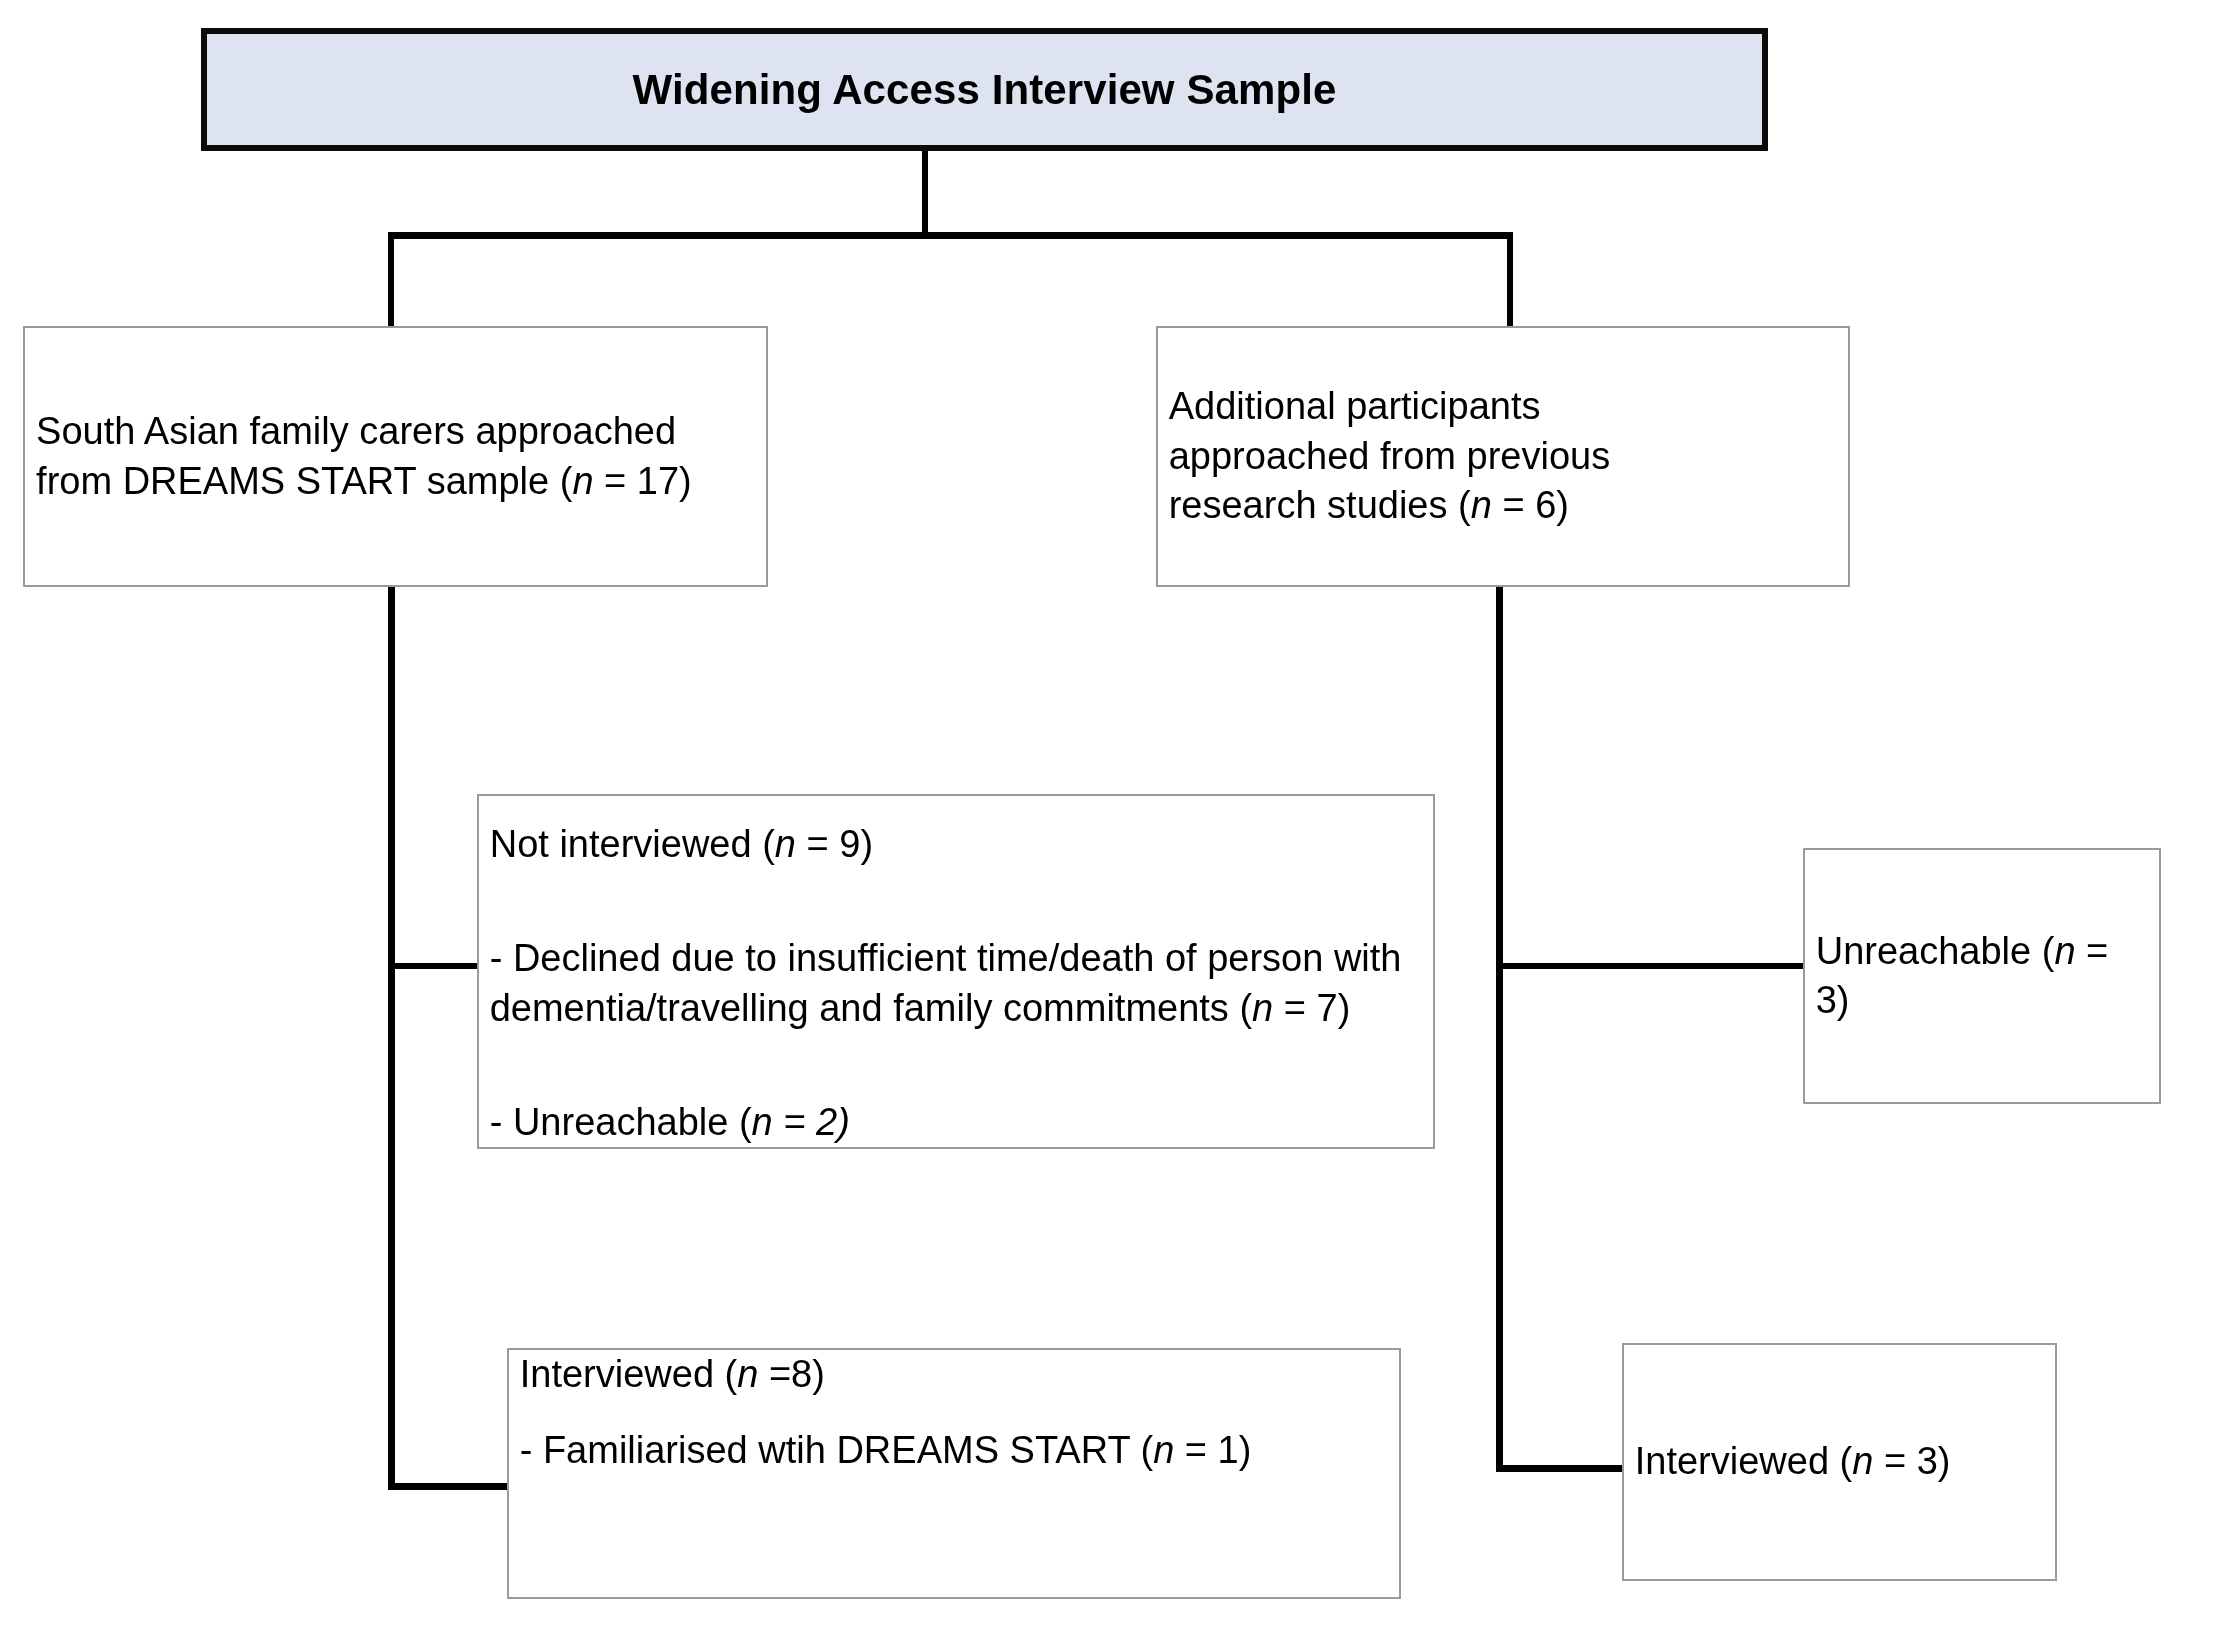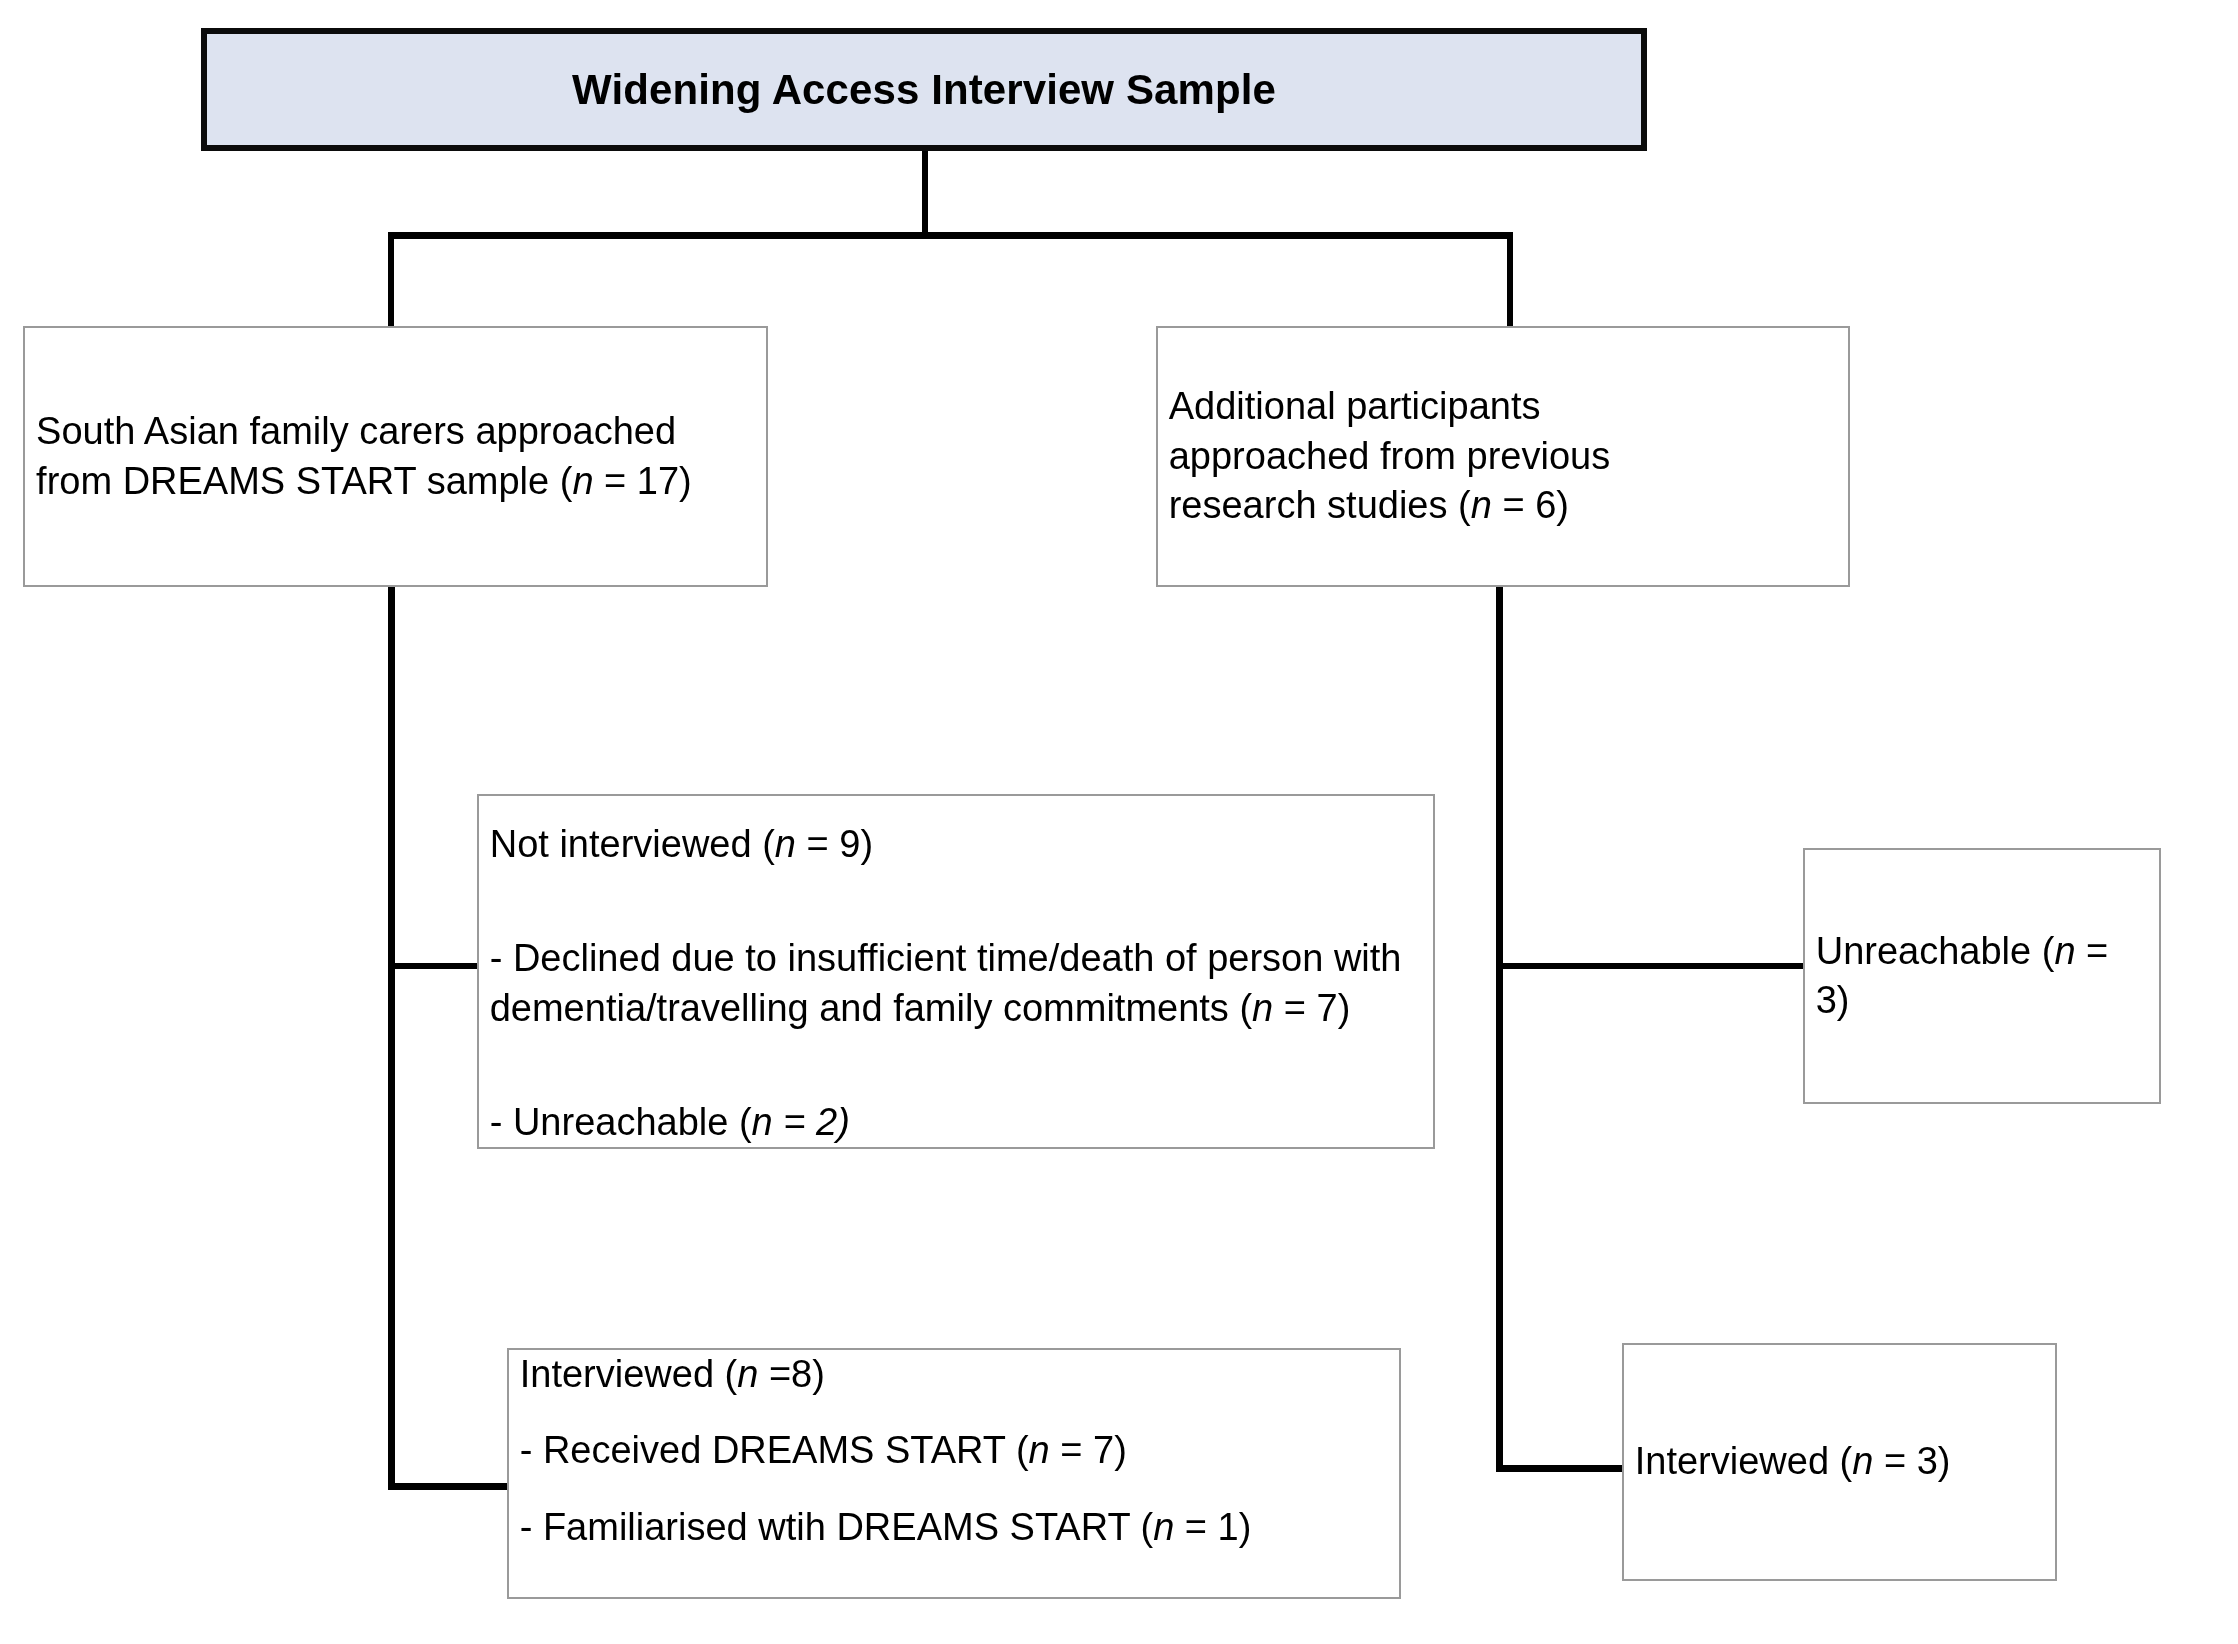--- a/index.html
+++ b/index.html
@@ -88,21 +88,21 @@
   <div class="conn" style="left:388px; top:963px; width:94px; height:6px;"></div>
 
   <div class="conn" style="left:388px; top:1483px; width:124px; height:7.4px;"></div>
 
   <div class="conn" style="left:1496px; top:587px; width:7.4px; height:884px;"></div>
 
   <div class="conn" style="left:1496px; top:963px; width:308px; height:6px;"></div>
 
   <div class="conn" style="left:1496px; top:1465px; width:131px; height:7.4px;"></div>
 
-  <div class="box title-box" style="left:201px; top:28px; width:1446px; height:123px;">
+  <div class="box title-box" style="left:201px; top:28px; width:1567px; height:123px;">
     <div class="title-text">Widening Access Interview Sample</div>
   </div>
 
   <div class="box" style="left:23.4px; top:326px; width:745px; height:261px;">
     <div class="box-text"><span>South Asian family carers approached</span><br><span>from DREAMS START sample (</span><em class="nvar">n</em><span> = 17)</span></div>
   </div>
 
   <div class="box" style="left:1156px; top:326px; width:694px; height:261px;">
     <div class="box-text"><span>Additional participants</span><br><span>approached from previous</span><br><span>research studies (</span><em class="nvar">n</em><span> = 6)</span></div>
   </div>
@@ -112,21 +112,20 @@
     <p class="box-para"><span>- Declined due to insufficient time/death of person with dementia/travelling and family commitments (</span><em class="nvar">n</em><span> = 7)</span></p>
     <p class="box-para"><span>- Unreachable (</span><em class="nvar ital">n</em><span class="ital"> = 2)</span></p>
   </div>
 
   <div class="box" style="left:1803px; top:848px; width:358px; height:256px;">
     <div class="box-text"><span>Unreachable (</span><em class="nvar">n</em><span> = 3)</span></div>
   </div>
 
   <div class="box" style="left:507px; top:1348px; width:894px; height:251px; justify-content:flex-start; ">
     <p class="box-para tight"><span>Interviewed (</span><em class="nvar">n</em><span> =8)</span></p>
-    <p class="box-para tight"><span>- Received DREAMS START (</span><em class="nvar">n</em><span> = 7)</span></p>
     <p class="box-para tight"><span>- Familiarised wtih DREAMS START (</span><em class="nvar">n</em><span> = 1)</span></p>
   </div>
 
   <div class="box" style="left:1622px; top:1343px; width:435px; height:238px;">
     <div class="box-text"><span>Interviewed (</span><em class="nvar">n</em><span> = 3)</span></div>
   </div>
 
 </div>
 
 

